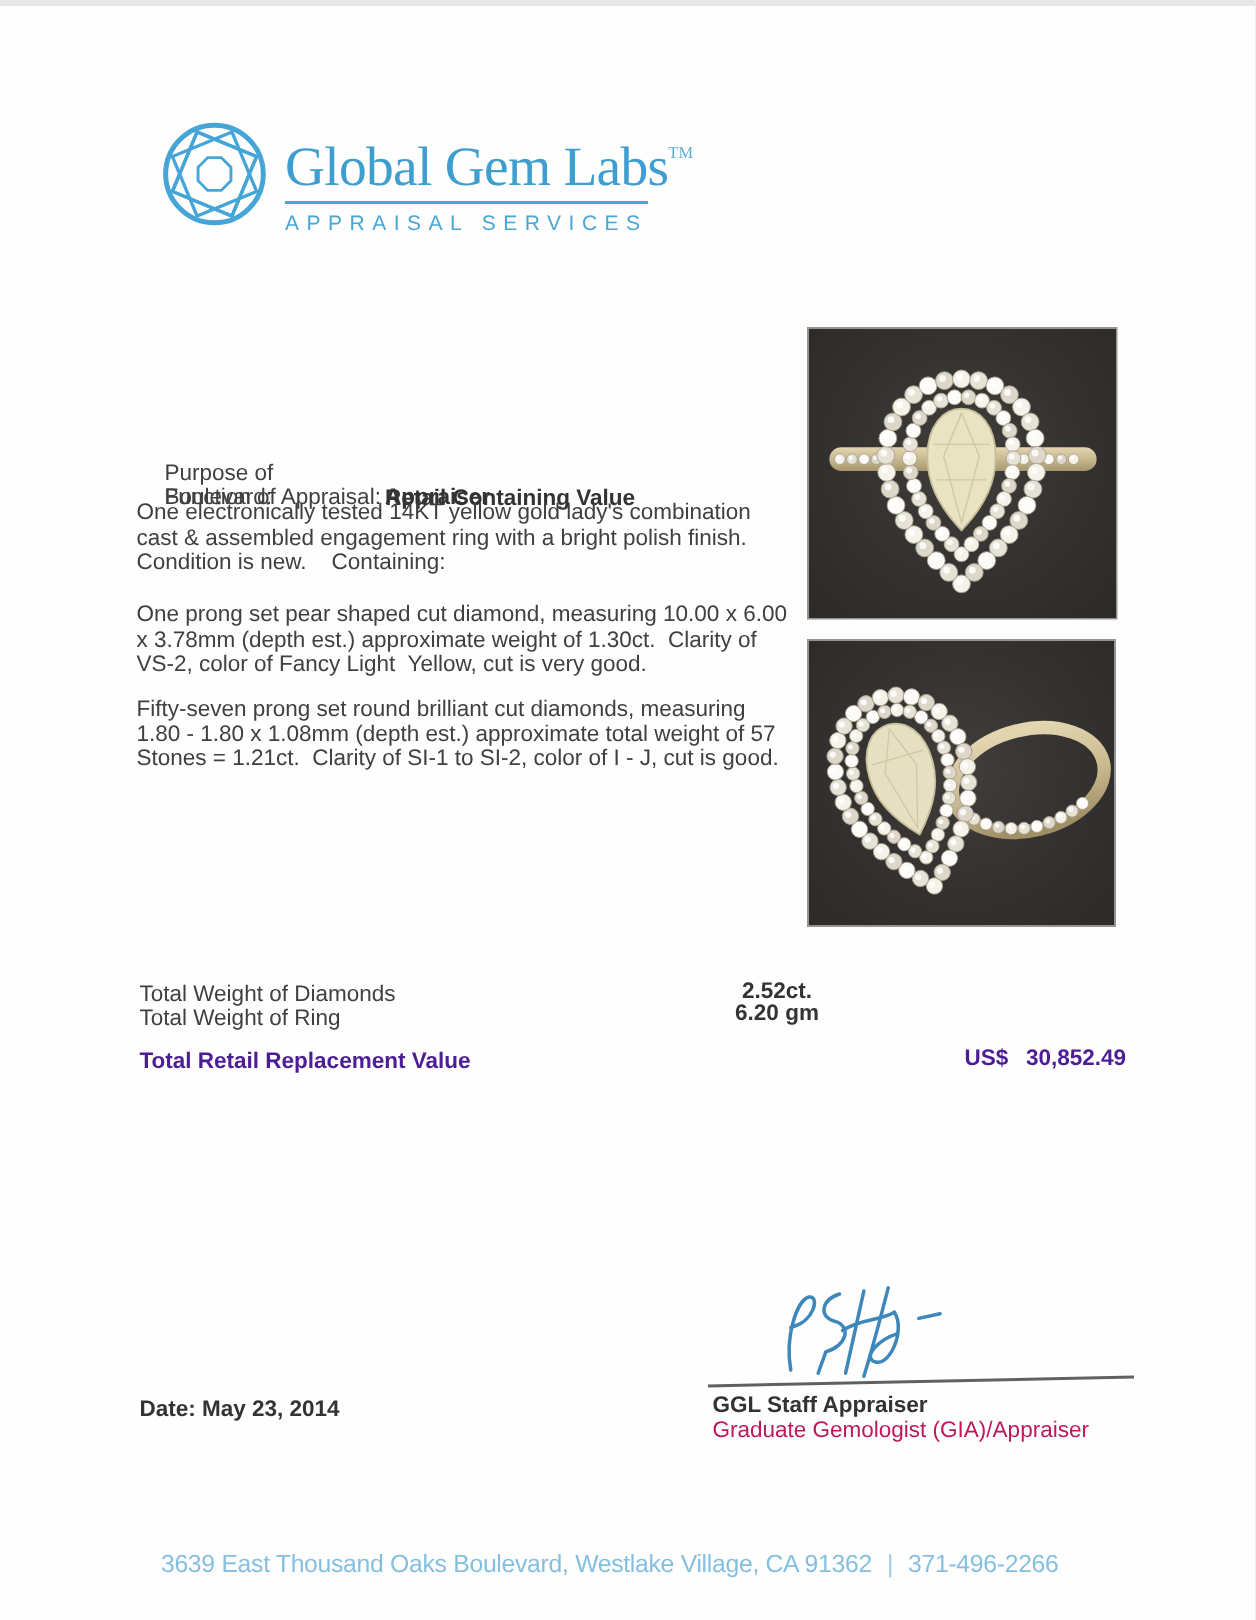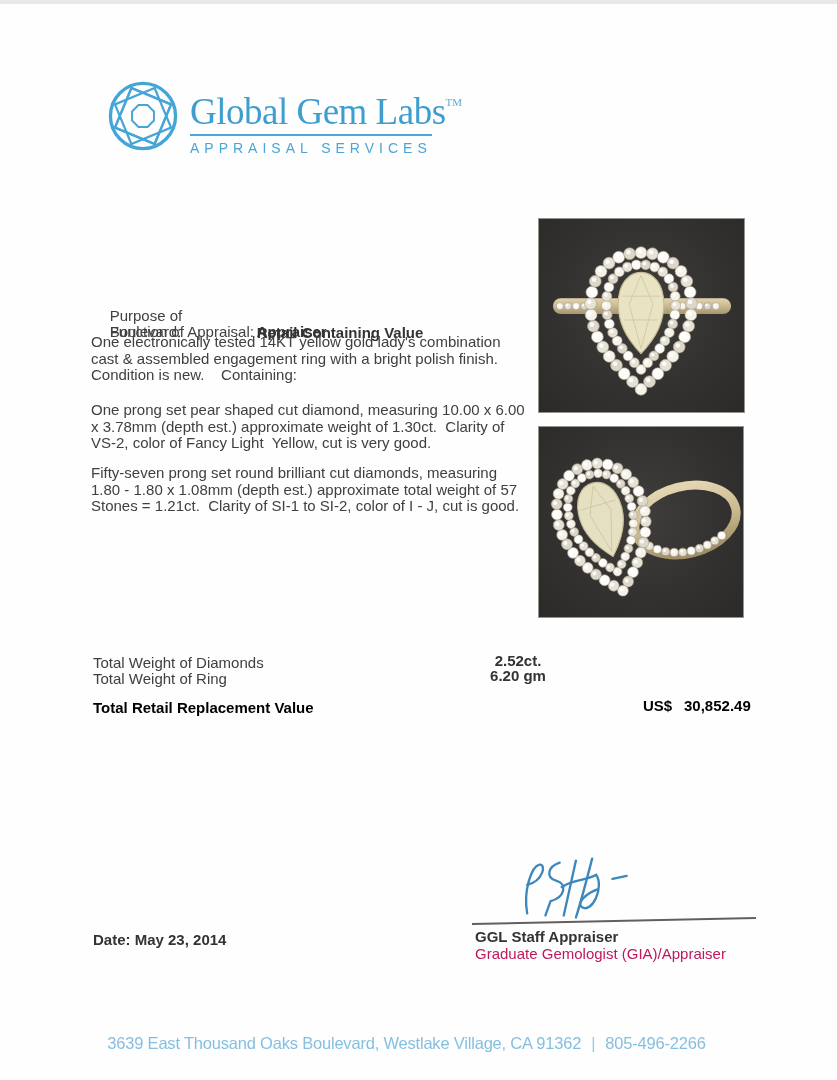--- a/index.html
+++ b/index.html
@@ -24,21 +24,21 @@
   
   .photo{
     position:absolute;border:1.5px solid #96938e;box-sizing:border-box;
     background:radial-gradient(ellipse at 50% 45%, #403e3b 0%, #343230 55%, #2c2a28 100%);
   }
   .photo svg{display:block;width:100%;height:100%;}
   #photo-top{left:538px;top:214px;width:207px;height:195px;}
   #photo-side{left:538px;top:422px;width:206px;height:192px;}
   
   .txt{position:absolute;font-size:15px;line-height:16.5px;white-space:pre-wrap;}
-  .b{font-weight:bold;color:#000000;}
+  .b{font-weight:bold;color:#4c1d95;}
   .meta-row{position:absolute;left:93px;width:440px;}
   .meta-label{display:inline-block;width:147px;}
   .meta-value{font-weight:bold;color:#333;}
   .para{left:91px;width:434px;}
   
   .tot-label{left:93px;}
   .tot-value{position:absolute;left:468px;width:100px;text-align:center;font-weight:bold;color:#333;font-size:15px;line-height:16.5px;white-space:pre;}
   
   .sig-svg{position:absolute;left:515px;top:846px;width:132px;height:72px;}
   .sig-line{position:absolute;left:472px;top:916px;width:284px;height:2px;background:#606060;transform:rotate(-1.2deg);}
@@ -450,16 +450,16 @@
       <path d="M 46 36 C 58 28, 70 30, 80 24 C 88 36, 76 62, 66 56 C 60 52, 70 42, 82 38"></path>
       <path d="M 96 28 L 110 25"></path>
     </g>
   </svg>
   <div class="sig-line"></div>
   <div class="txt sig-name">GGL Staff Appraiser</div>
   <div class="txt sig-title">Graduate Gemologist (GIA)/Appraiser</div>
   <div class="txt date-line">Date: May 23, 2014</div>
 
   <div class="footer">
-    <span>3639 East Thousand Oaks Boulevard, Westlake Village, CA 91362</span><span class="sep">|</span><span>805-496-2266</span>
+    <span>3639 East Thousand Oaks Boulevard, Westlake Village, CA 91362</span><span class="sep">|</span><span>371-496-2266</span>
   </div>
 
 </div>
 
 </body></html>

